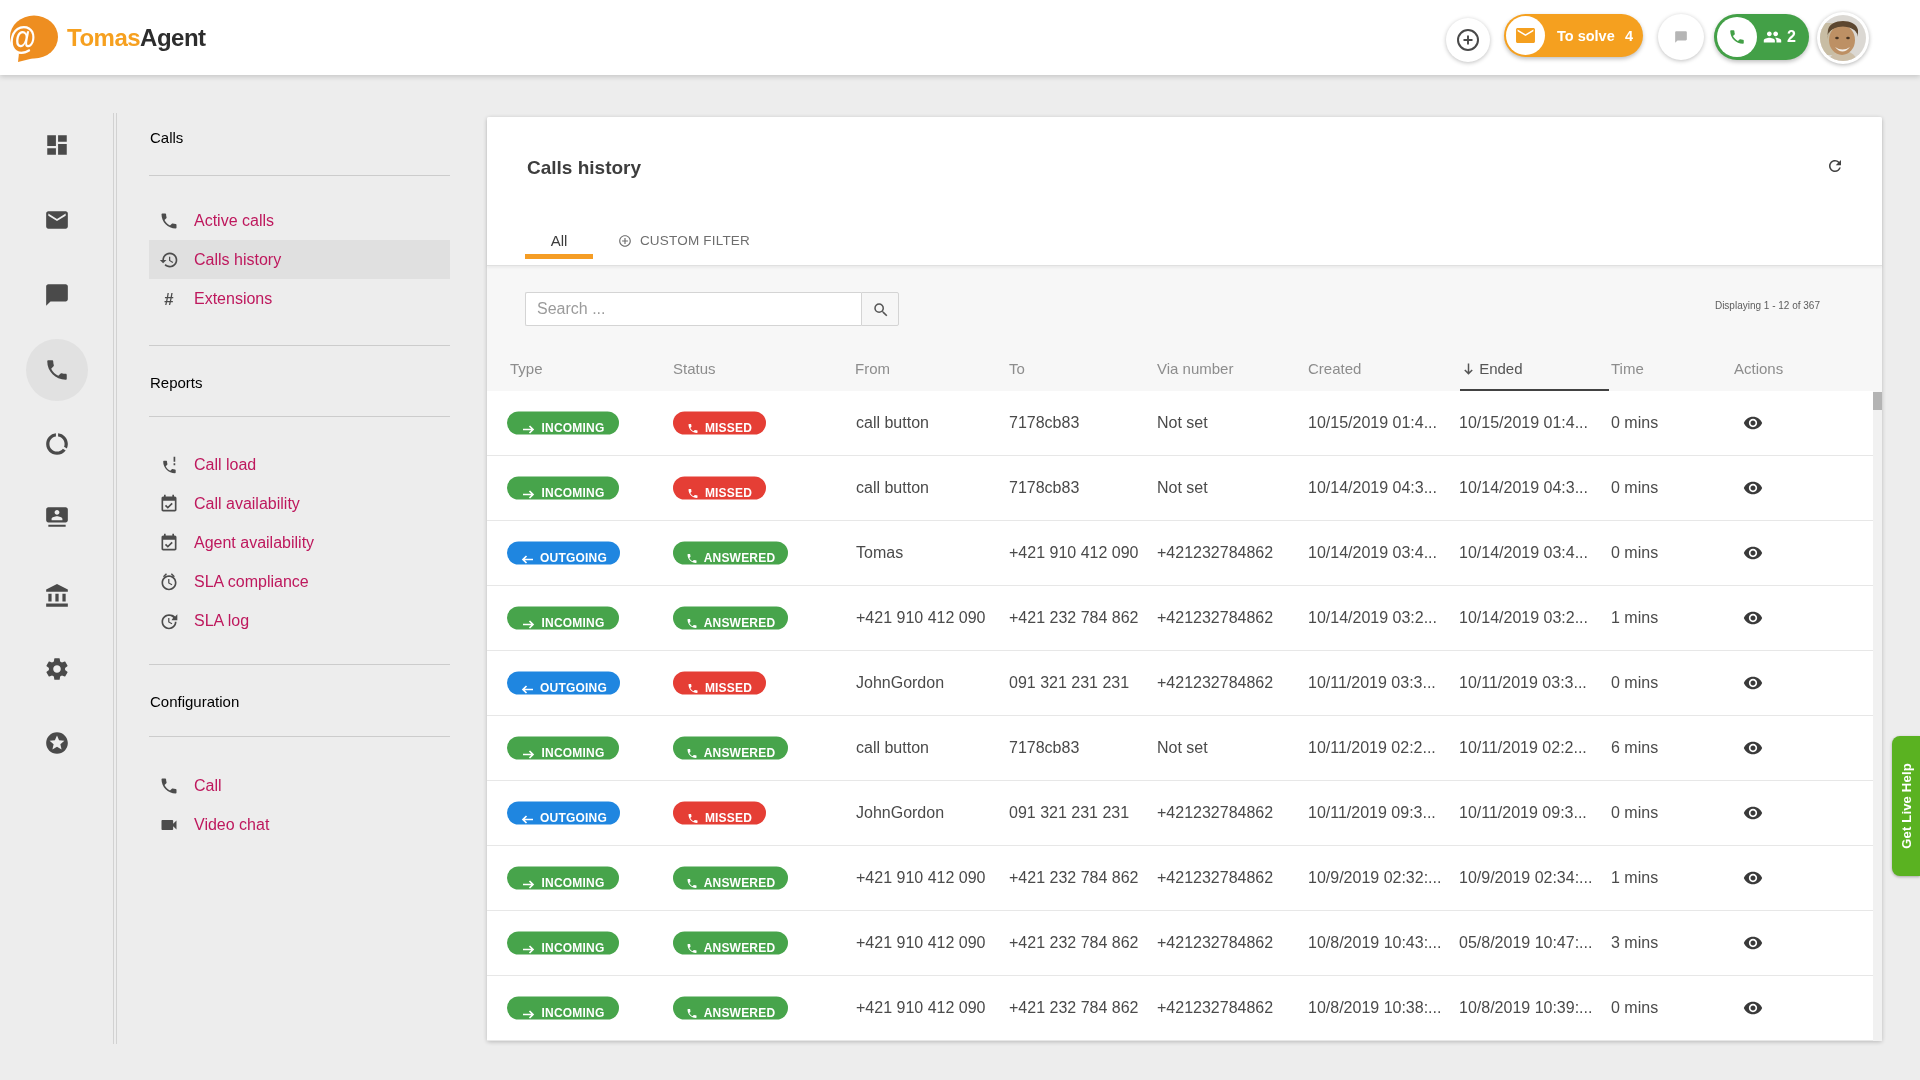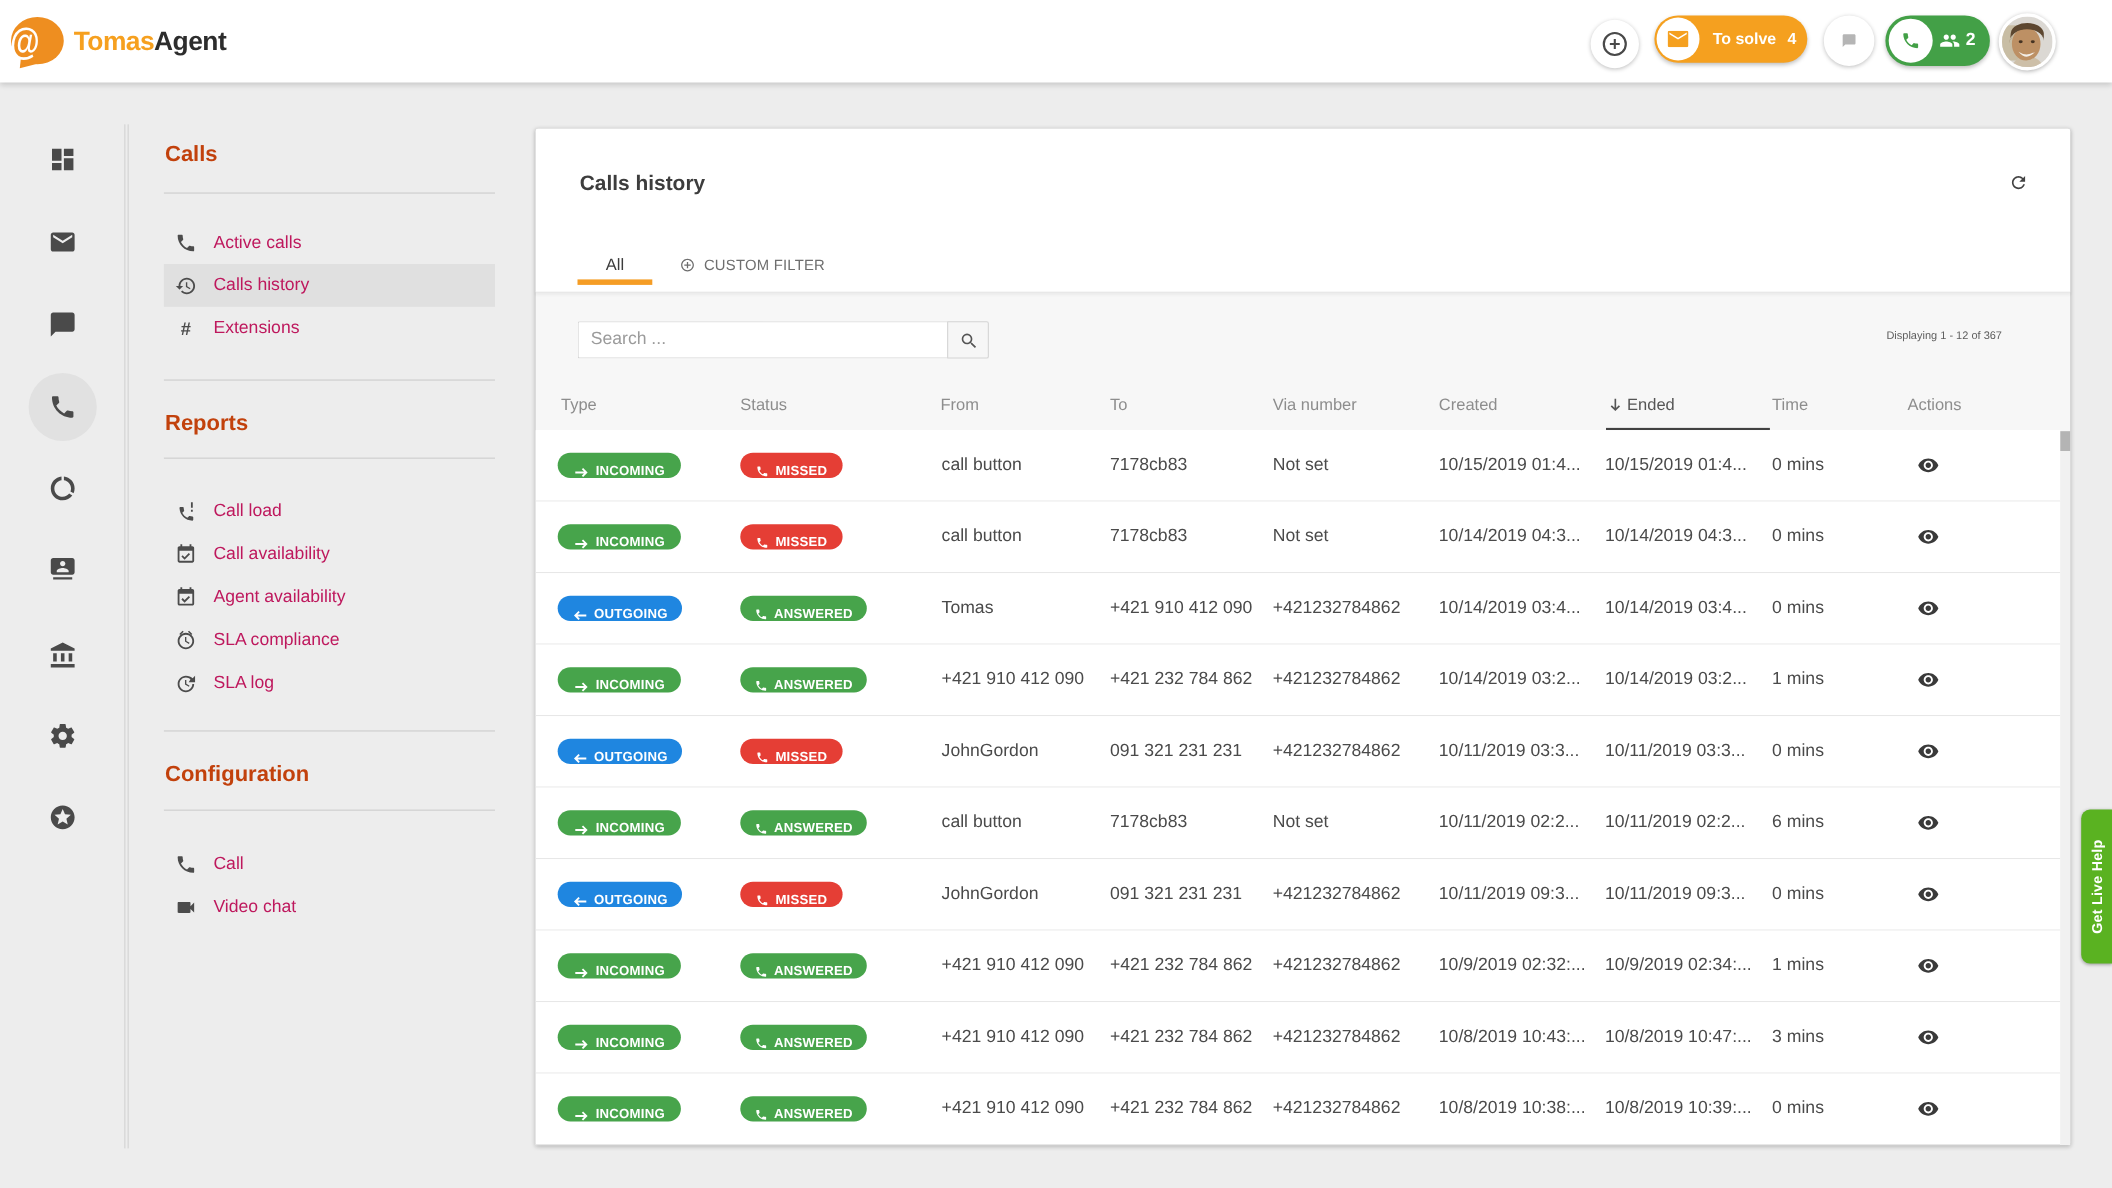--- a/index.html
+++ b/index.html
@@ -19,21 +19,21 @@
 
 #iconbar { position:absolute; left:0; top:75px; width:115px; height:1005px; }
 #vline { position:absolute; left:113px; top:113px; width:1px; height:931px; background:#d2d2d2; }
 #vline2 { position:absolute; left:116px; top:113px; width:1px; height:931px; background:#d2d2d2; }
 .sic { position:absolute; left:44px; width:26px; height:26px; }
 .sic svg { display:block; width:26px; height:26px; fill:#4a4a4a; }
 #phonecirc { position:absolute; left:26px; top:339px; width:62px; height:62px; border-radius:50%; background:#e1e1e1; }
 
 
 #menu { position:absolute; left:116px; top:75px; width:371px; height:1005px; }
-.mhead { position:absolute; left:34px; font-size:20px; font-weight:bold; color:#c2410c; }
+.mhead { position:absolute; left:34px; font-size:15px; font-weight:normal; color:#000000; }
 .mrule { position:absolute; left:33px; width:301px; height:1px; background:#cccccc; }
 .mitem { position:absolute; left:33px; width:301px; height:39px; }
 .mitem .mic { position:absolute; left:10px; top:10px; width:20px; height:20px; }
 .mitem .mic svg { display:block; width:20px; height:20px; fill:#4c4c4c; }
 .mitem .mtxt { position:absolute; left:45px; top:50%; transform:translateY(-50%); font-size:16px; color:#be185d; white-space:nowrap; }
 .mitem.sel { background:#e0e0e0; }
 
 
 #card { position:absolute; left:487px; top:117px; width:1395px; height:924px; background:#f7f7f7;
   border-radius:2px; box-shadow:0 1px 4px rgba(0,0,0,0.22); }
@@ -452,21 +452,21 @@
     <div class="badge b-ans" style="left:186px;width:115px">
         <svg width="12" height="12" viewBox="0 0 24 24">
           <path d="M6.62 10.79c1.44 2.83 3.76 5.14 6.59 6.59l2.2-2.2c.27-.27.67-.36 1.02-.24 1.12.37 2.33.57 3.57.57.55 0 1 .45 1 1V20c0 .55-.45 1-1 1-9.39 0-17-7.61-17-17 0-.55.45-1 1-1h3.5c.55 0 1 .45 1 1 0 1.25.2 2.45.57 3.57.11.35.03.74-.25 1.02l-2.2 2.2z" fill="#fff"></path>
         </svg>
         <span>ANSWERED</span>
       </div>
     <div class="cell" style="left:369px">+421 910 412 090</div>
     <div class="cell" style="left:522px">+421 232 784 862</div>
     <div class="cell" style="left:670px">+421232784862</div>
     <div class="cell" style="left:821px">10/8/2019 10:43:...</div>
-    <div class="cell" style="left:972px">10/8/2019 10:47:...</div>
+    <div class="cell" style="left:972px">05/8/2019 10:47:...</div>
     <div class="cell" style="left:1124px">3 mins</div>
     <div class="eye"><svg width="20" height="20" viewBox="0 0 24 24">
           <path d="M12 4.5C7 4.5 2.73 7.61 1 12c1.73 4.39 6 7.5 11 7.5s9.27-3.11 11-7.5c-1.73-4.39-6-7.5-11-7.5zM12 17c-2.76 0-5-2.24-5-5s2.24-5 5-5 5 2.24 5 5-2.24 5-5 5zm0-8c-1.66 0-3 1.34-3 3s1.34 3 3 3 3-1.34 3-3-1.34-3-3-3z" fill="#3a3a3a"></path>
         </svg></div>
   </div>
   <div class="row" style="top:859px">
     <div class="badge b-in" style="left:20px;width:112px">
         <svg width="14" height="10" viewBox="0 0 14 10">
           <path d="M1 5h10M7.5 1.5L11 5l-3.5 3.5" fill="none" stroke="#fff" stroke-width="1.7"></path>
         </svg>

